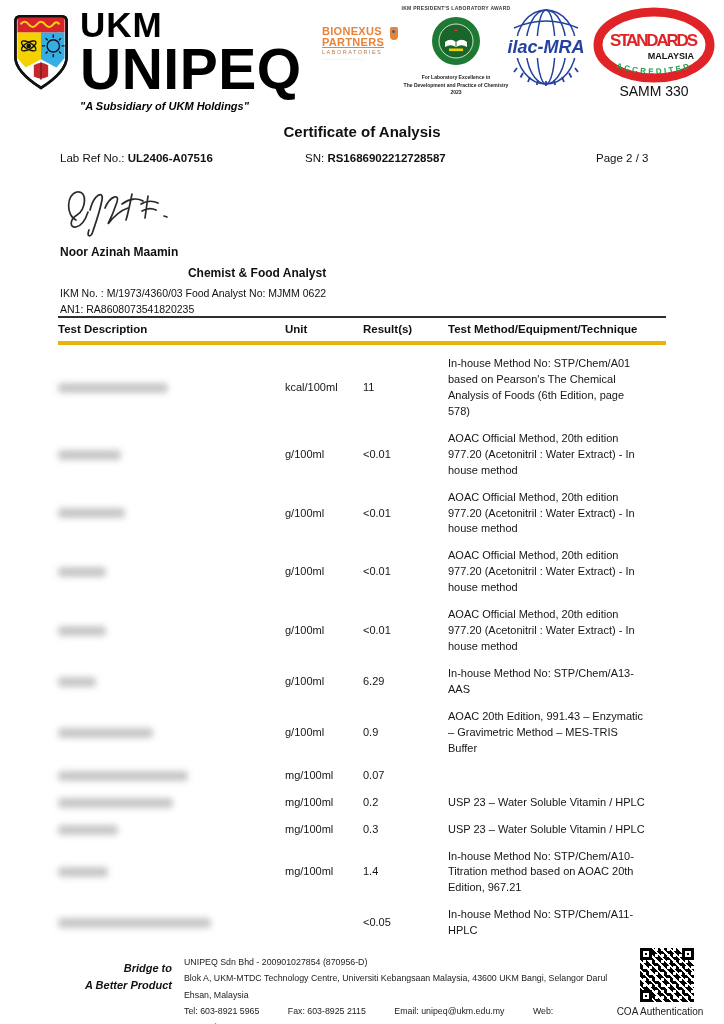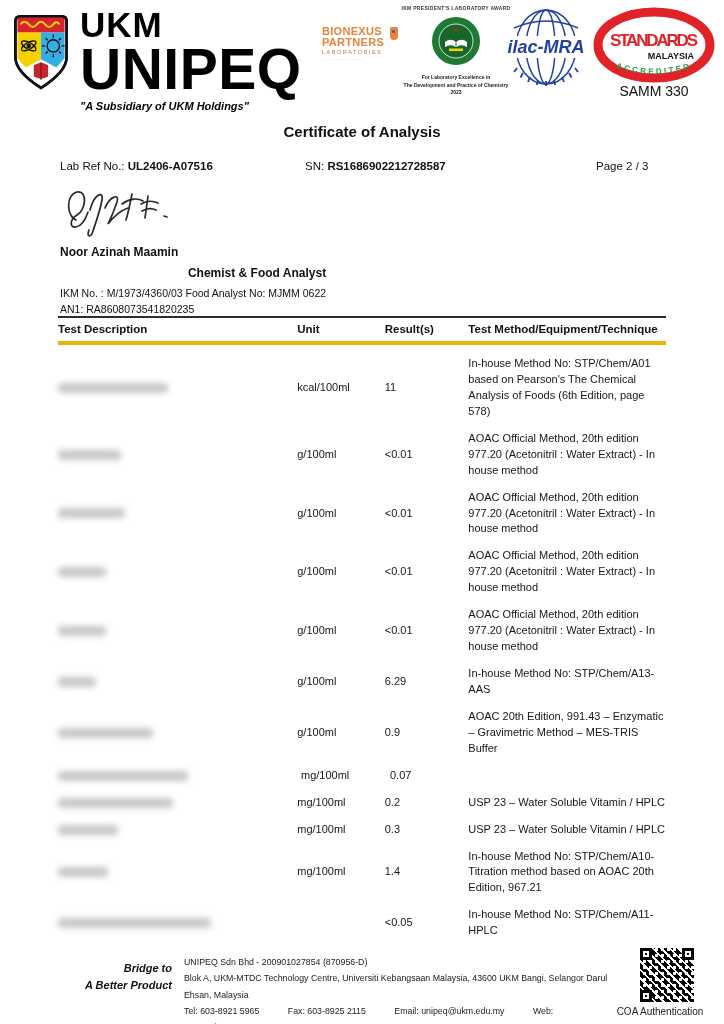--- a/index.html
+++ b/index.html
@@ -8,58 +8,58 @@
 
   
   .crest{position:absolute;left:10px;top:8px;}
   .brand{position:absolute;left:80px;top:8px;color:#000000;}
   .brand .l1{font-weight:bold;font-size:35px;line-height:0.95;letter-spacing:1px;}
   .brand .l2{font-weight:bold;font-size:57px;line-height:1.0;letter-spacing:0.5px;}
   .brand .tag{font-size:11px;font-weight:bold;font-style:italic;margin-top:2px;}
 
   .bionexus{position:absolute;left:322px;top:26px;width:78px;color:#e8833a;line-height:1.0;}
   .bionexus .bx1{font-weight:bold;font-size:11px;letter-spacing:0.3px;}
-  .bionexus .bx2{font-weight:bold;font-size:11px;letter-spacing:0.3px;}
+  .bionexus .bx2{font-weight:bold;font-size:11px;letter-spacing:0.3px;text-decoration:underline;}
   .bionexus .bx3{font-size:5.5px;letter-spacing:1.5px;color:#b5794d;margin-top:2px;}
   .bionexus .bx4{font-size:4px;letter-spacing:0.4px;color:#d19a6e;margin-top:2px;}
   .flask{position:absolute;right:2px;top:1px;width:8px;height:13px;background:#e8833a;
          border-radius:2px 2px 5px 5px;}
   .flask:before{content:"";position:absolute;left:2px;top:3px;width:3px;height:3px;background:#2a5fa8;border-radius:50%;}
 
   .award{position:absolute;left:392px;top:5px;width:128px;text-align:center;}
   .award .cap-top{font-size:5px;font-weight:bold;color:#3a3a3a;letter-spacing:0.3px;}
   .award svg{margin-top:4px;}
   .award .cap-bot{font-size:5px;color:#222;line-height:1.5;margin-top:3px;font-weight:bold;}
 
   .ilac{position:absolute;left:505px;top:6px;}
 
   .standards{position:absolute;left:590px;top:6px;width:128px;text-align:center;}
 
   
   .doc-title{position:absolute;left:0;top:123px;width:100%;text-align:center;
              font-size:15px;font-weight:bold;color:#111;}
-  .ref-row{position:absolute;left:60px;top:160px;width:606px;display:flex;font-size:11.5px;color:#111;}
+  .ref-row{position:absolute;left:60px;top:152px;width:606px;display:flex;font-size:11.5px;color:#111;}
   .ref-row .ref{width:245px;}
   .ref-row .sn{flex:1;}
   .ref-row .pg{width:70px;text-align:left;}
   .ref-row b{font-weight:bold;}
 
   
   .sig{position:absolute;left:60px;top:180px;}
   .signatory{position:absolute;left:60px;top:245px;font-size:12px;color:#111;}
   .signatory .nm{font-weight:bold;margin-bottom:7px;}
   .signatory .tt{font-weight:bold;margin-bottom:7px;text-align:right;}
   .signatory .id{font-size:10.5px;margin-bottom:4px;}
   .signatory .an{font-size:10.5px;}
 
   
   .coa-table{position:absolute;left:58px;top:316px;width:608px;}
   .t-head{display:flex;border-top:2px solid #2e2e2e;border-bottom:4px solid #eab308;
           padding:5px 0 6px 0;font-weight:bold;font-size:11.5px;color:#111;}
-  .c1{width:227px;} .c2{width:89px;margin-left:16px;} .c3{width:85px;} .c4{width:201px;}
+  .c1{width:227px;} .c2{width:78px;} .c3{width:85px;} .c4{width:201px;}
   .t-row{display:flex;align-items:center;margin-top:11px;font-size:11px;line-height:1.45;color:#161616;}
   .t-row:first-of-type{margin-top:8px;}
   .redact{height:10px;border-radius:4px;background:#8f8f8f;opacity:0.5;filter:blur(3px);}
 
   
   .footer{position:absolute;left:0;top:948px;width:724px;height:76px;}
   .slogan{position:absolute;left:62px;top:12px;width:110px;text-align:right;
           font-size:11px;font-weight:bold;font-style:italic;line-height:1.5;color:#111;}
   .finfo{position:absolute;left:184px;top:6px;width:430px;font-size:8.8px;line-height:1.85;color:#222;}
   .finfo .gap{margin-right:26px;}

